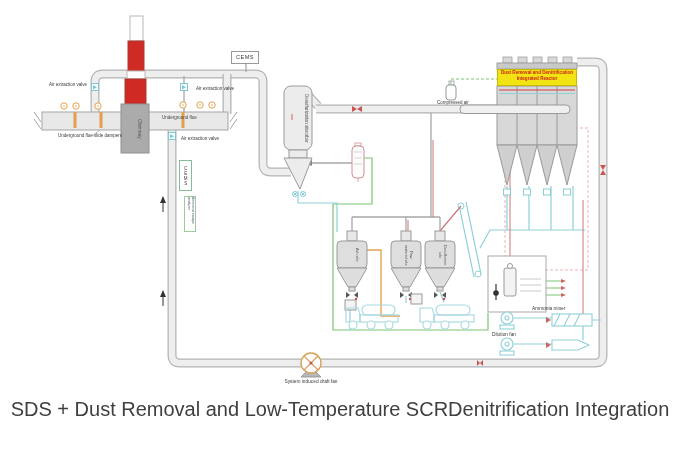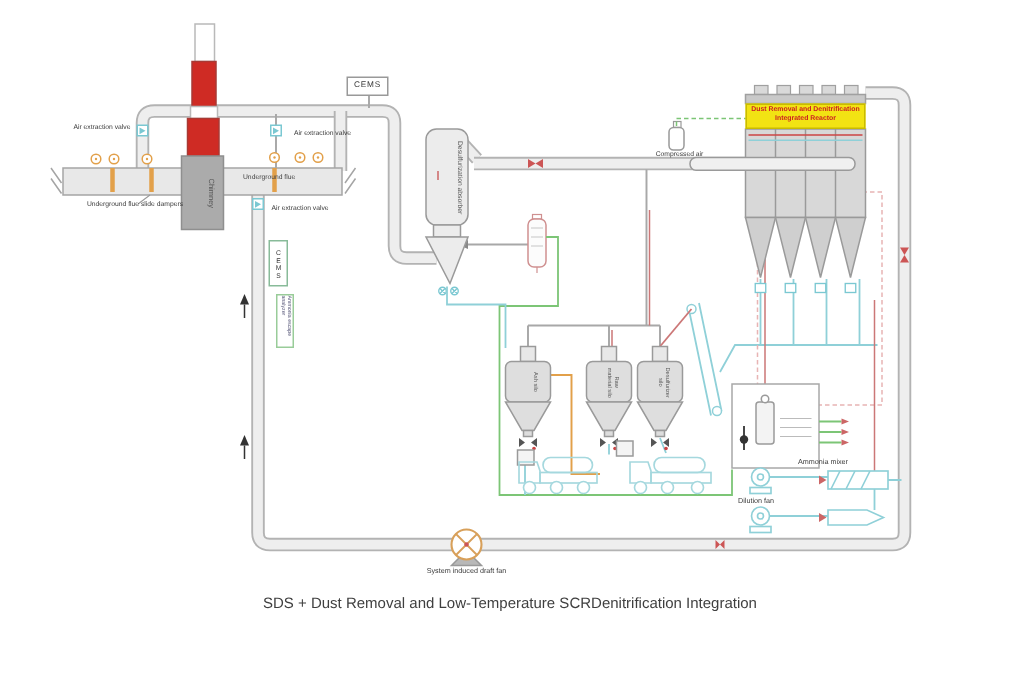--- a/index.html
+++ b/index.html
@@ -314,15 +314,15 @@
 <div class="lbl vtext ctr" style="left:346px;top:244px;width:13px;height:22px;font-size:3.8px;color:#555;">Ash silo</div>
 <div class="lbl vtext ctr" style="left:400px;top:244px;width:13px;height:22px;font-size:3.8px;color:#555;">Raw material silo</div>
 <div class="lbl vtext ctr" style="left:434px;top:244px;width:13px;height:22px;font-size:3.8px;color:#555;">Desulfurizer silo</div>
 
 <div class="lbl nowrap" style="left:532px;top:306px;font-size:4.8px;">Ammonia mixer</div>
 
 <div class="lbl nowrap" style="left:492px;top:332px;font-size:4.8px;">Dilution fan</div>
 
 <div class="lbl ctr" style="left:266px;top:379px;width:90px;font-size:4.8px;">System induced draft fan</div>
 
-<div class="lbl ctr" style="left:0px;top:397px;width:680px;font-size:10px;color:#3f3f3f;">SDS + Dust Removal and Low-Temperature SCRDenitrification Integration</div>
+<div class="lbl ctr" style="left:0px;top:397px;width:680px;font-size:20px;color:#3f3f3f;">SDS + Dust Removal and Low-Temperature SCRDenitrification Integration</div>
 
 </div>
 
 </body></html>

